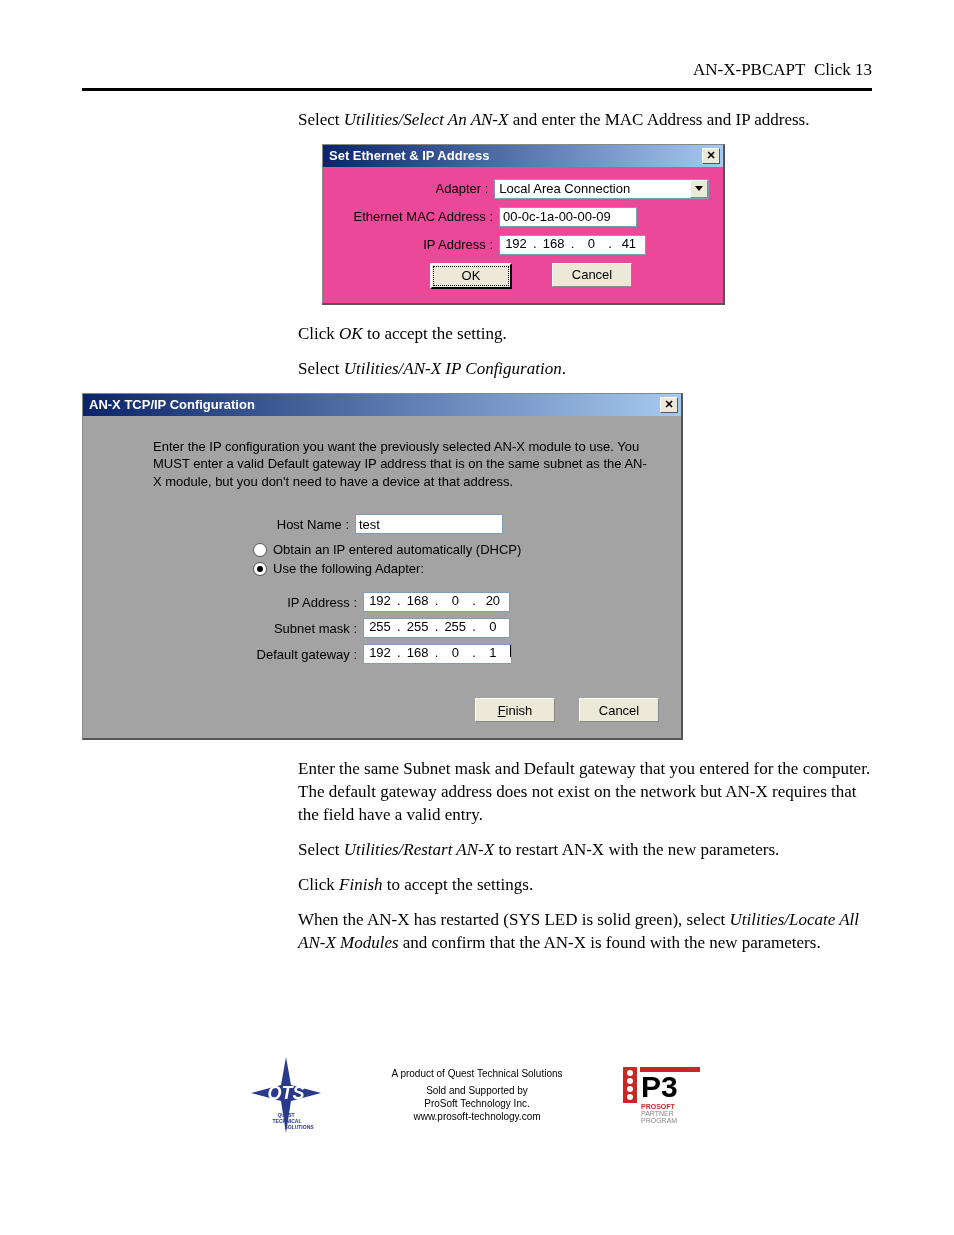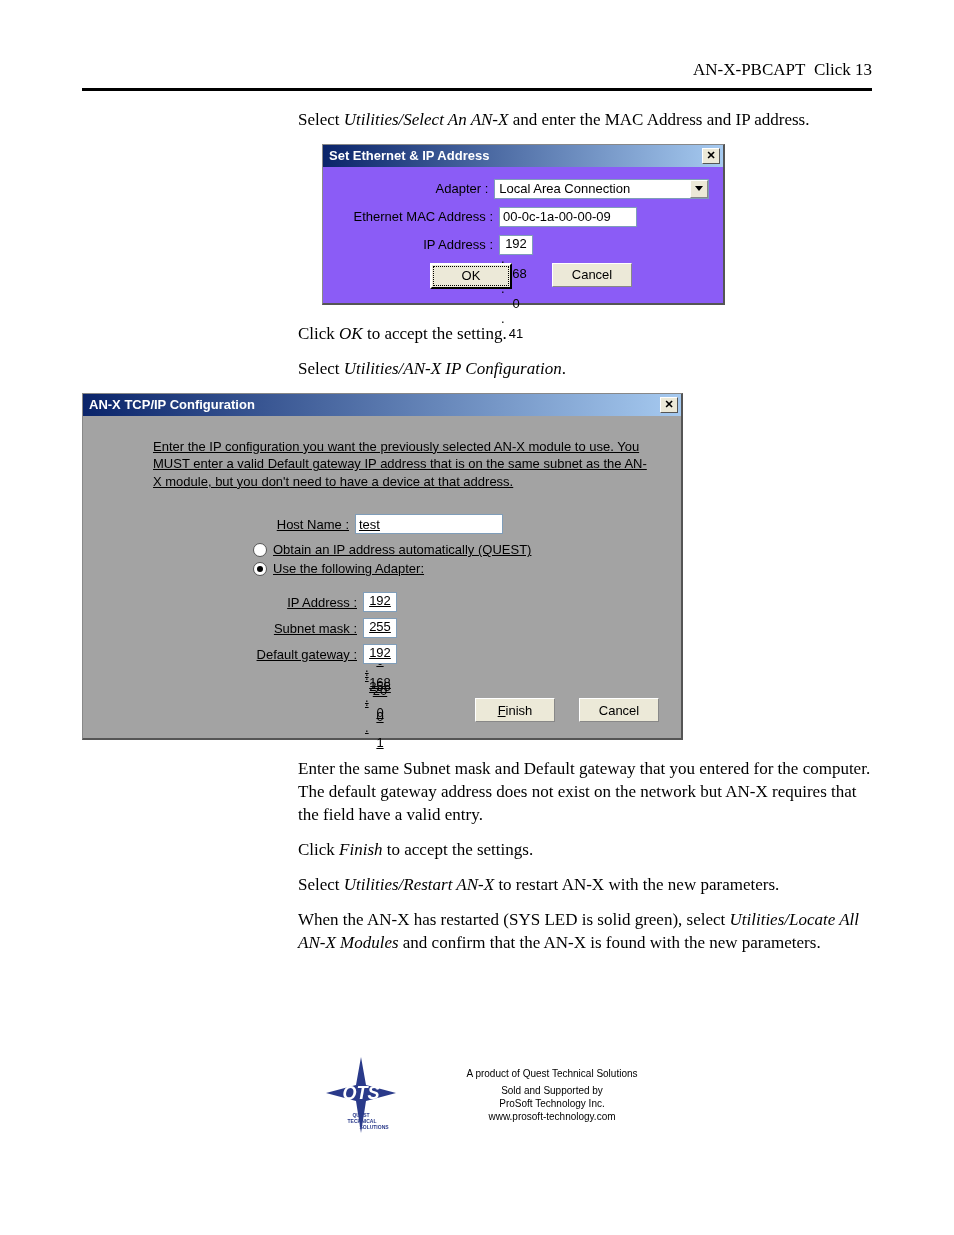--- a/index.html
+++ b/index.html
@@ -28,21 +28,21 @@
   .body-text {
     font-size: 17px;
     line-height: 1.35;
     margin: 0 0 12px 0;
   }
   .italic { font-style: italic; }
 
   
   .dlg1 {
     width: 400px;
-    background: #8b5cf6;
+    background: #ec4899;
     border: 1px solid #888;
     border-right: 2px solid #555;
     border-bottom: 2px solid #555;
     margin: 8px 0 18px 24px;
     font-family: Tahoma, Arial, sans-serif;
     font-size: 13px;
   }
   .titlebar {
     display: flex;
     align-items: center;
@@ -118,21 +118,20 @@
     border-left: 4px solid transparent;
     border-right: 4px solid transparent;
     border-top: 5px solid #000;
   }
   .ipbox {
     display: inline-flex;
     border: 1px solid #7f9db9;
     background: #fff;
     height: 18px;
     font-size: 13px;
-    flex-direction: column;
   }
   .ipoct {
     width: 32px;
     text-align: center;
   }
   .ipdot { padding: 0 1px; }
   .btnrow {
     display: flex;
     justify-content: center;
     gap: 40px;
@@ -166,21 +165,20 @@
     background: #a3a3a3;
     border: 1px solid #888;
     border-right: 2px solid #555;
     border-bottom: 2px solid #555;
     margin: 8px 0 18px 0;
     font-family: Tahoma, Arial, sans-serif;
     font-size: 13px;
   }
   .dlg2-inner {
     padding: 22px 28px 14px 70px;
-    text-decoration: underline;
   }
   .instr {
     font-size: 13px;
     margin-bottom: 24px;
     line-height: 1.35;
   }
   .dlg2 .lbl2 { width: 126px; text-align: right; padding-right: 6px; display: inline-block;}
   .radio-row {
     margin: 4px 0 4px 100px;
     display: flex;
@@ -309,21 +307,21 @@
     <div class="dlg2-inner">
       <div class="instr">Enter the IP configuration you want the previously selected AN-X module to use. You MUST enter a valid Default gateway IP address that is on the same subnet as the AN-X module, but you don't need to have a device at that address.</div>
 
       <div class="row" style="margin-left:70px">
         <span class="lbl2">Host Name :</span>
         <input class="txtin" style="width: 140px;" value="test">
       </div>
 
       <div class="radio-row">
         <span class="radio"></span>
-        <span>Obtain an IP address automatically (QUEST)</span>
+        <span>Obtain an IP entered automatically (DHCP)</span>
       </div>
       <div class="radio-row">
         <span class="radio">
             <span class="dot"></span>
           </span>
         <span>Use the following Adapter:</span>
       </div>
 
       <div class="ip-settings">
         <div class="row">
@@ -372,24 +370,24 @@
         </div>
       <div class="winbtn">
           <span>Cancel</span>
         </div>
     </div>
   </div>
 
   <div class="content-col">
     <p class="body-text">Enter the same Subnet mask and Default gateway that you entered for the computer.  The default gateway address does not exist on the network but AN-X requires that the field have a valid entry.</p>
     <p class="body-text">
+      <span>Select </span><span class="italic">Utilities/Restart AN-X</span><span> to restart AN-X with the new parameters.</span>
+    </p>
+    <p class="body-text">
       <span>Click </span><span class="italic">Finish</span><span> to accept the settings.</span>
-    </p>
-    <p class="body-text">
-      <span>Select </span><span class="italic">Utilities/Restart AN-X</span><span> to restart AN-X with the new parameters.</span>
     </p>
     <p class="body-text">
       <span>When the AN-X has restarted (SYS LED is solid green), select </span><span class="italic">Utilities/Locate All AN-X Modules</span><span> and confirm that the AN-X is found with the new parameters.</span>
     </p>
   </div>
 
   <div class="footer">
     <div class="qts-logo">
       <svg viewBox="0 0 90 80" width="90" height="80">
         <polygon points="45,2 50,30 80,38 50,46 45,78 40,46 10,38 40,30" fill="#2a3a8a"></polygon>
@@ -398,14 +396,28 @@
         <text x="46" y="68" text-anchor="middle" fill="#2a3a8a" font-family="Arial" font-size="5" font-weight="bold">TECHNICAL</text>
         <text x="58" y="74" text-anchor="middle" fill="#2a3a8a" font-family="Arial" font-size="5" font-weight="bold">SOLUTIONS</text>
       </svg>
     </div>
     <div class="ftxt">
       <div>A product of Quest Technical Solutions</div>
       <div style="margin-top:4px">Sold and Supported by</div>
       <div>ProSoft Technology Inc.</div>
       <div>www.prosoft-technology.com</div>
     </div>
+    <div class="p3-logo">
+      <svg viewBox="0 0 90 56" width="90" height="56">
+        <rect x="0" y="0" width="14" height="36" fill="#c62828"></rect>
+        <circle cx="7" cy="6" r="3" fill="#fff"></circle>
+          <circle cx="7" cy="14" r="3" fill="#fff"></circle>
+        <circle cx="7" cy="22" r="3" fill="#fff"></circle>
+          <circle cx="7" cy="30" r="3" fill="#fff"></circle>
+        <text x="18" y="30" fill="#000" font-family="Arial" font-weight="900" font-size="30">P3</text>
+        <rect x="17" y="0" width="60" height="5" fill="#c62828"></rect>
+        <text x="18" y="42" fill="#c62828" font-family="Arial" font-size="7" font-weight="bold">PROSOFT</text>
+        <text x="18" y="49" fill="#888" font-family="Arial" font-size="7">PARTNER</text>
+        <text x="18" y="56" fill="#888" font-family="Arial" font-size="7">PROGRAM</text>
+      </svg>
+    </div>
   </div>
 </div>
 
 </body></html>

